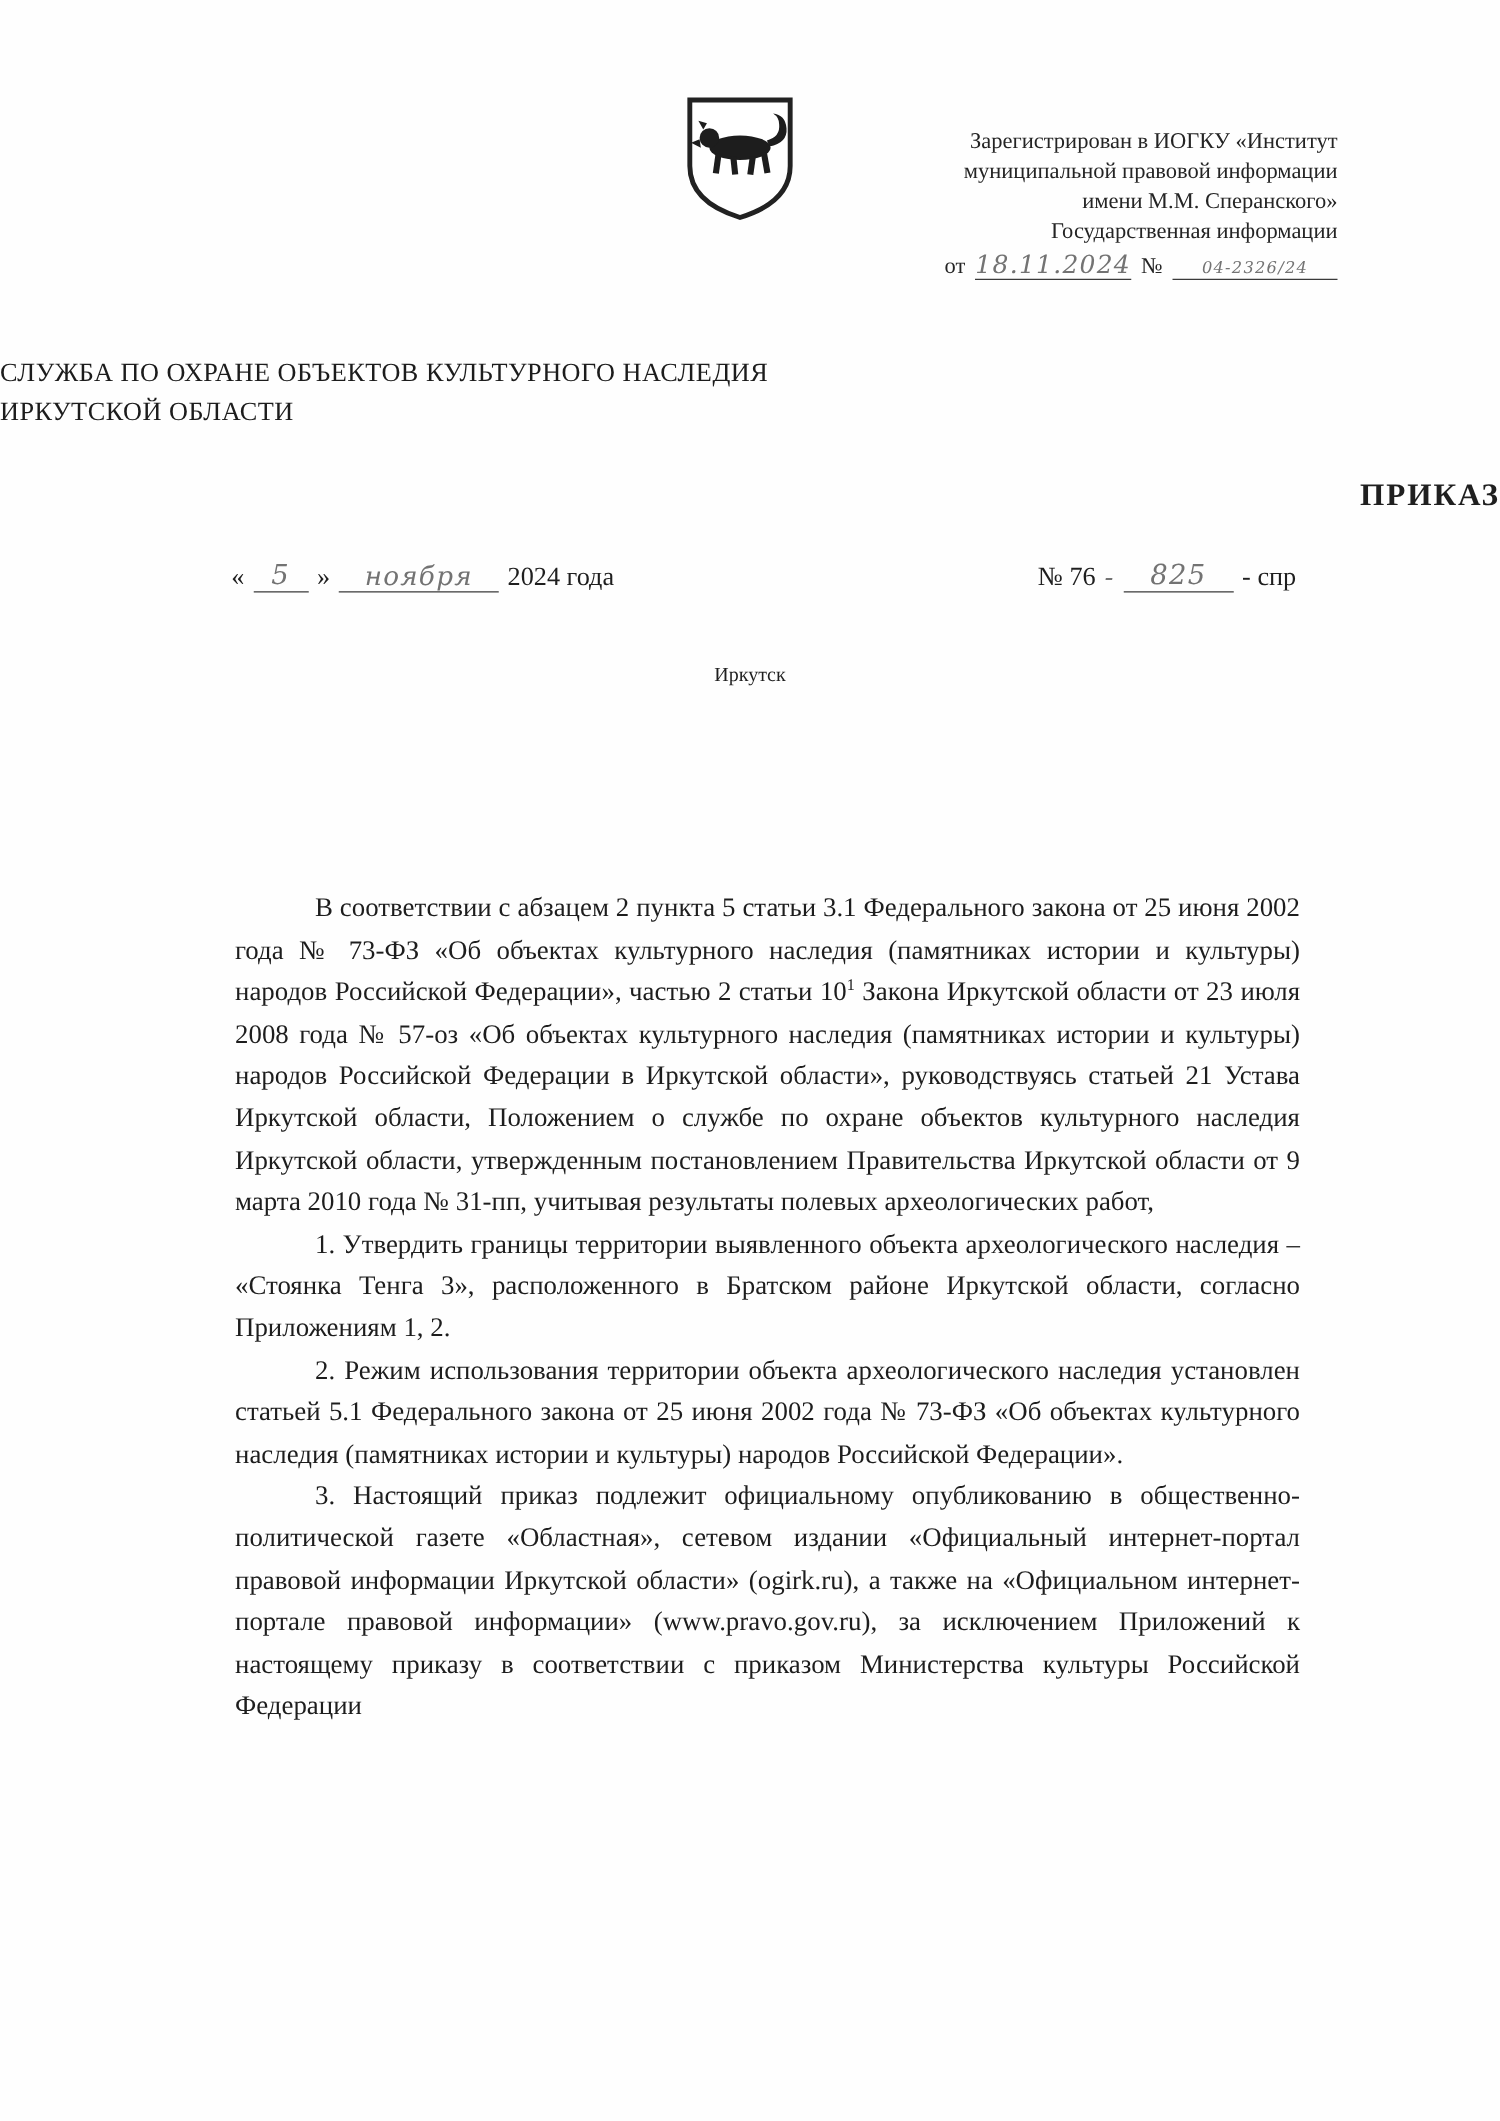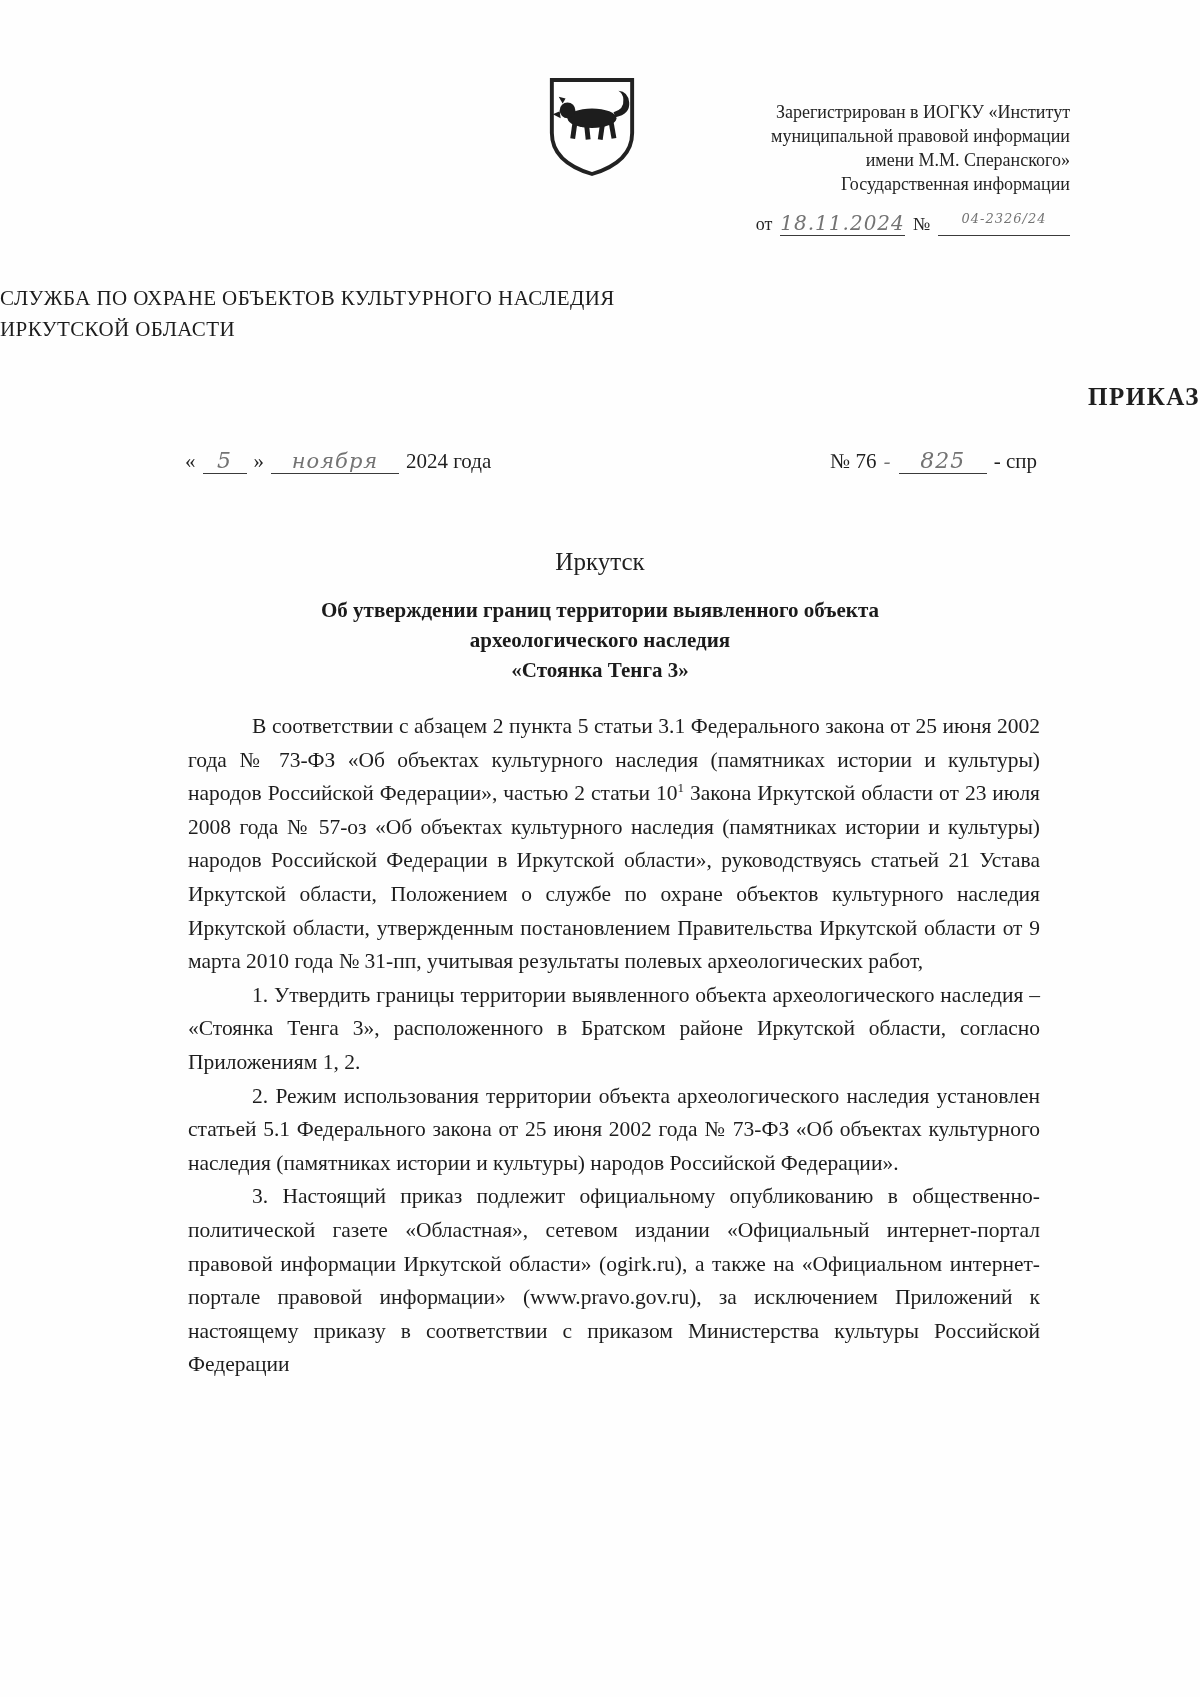--- a/index.html
+++ b/index.html
@@ -16,22 +16,22 @@
   
   .arms { position: absolute; left: 545px; top: 76px; width: 94px; height: 102px; }
   .arms svg { width: 100%; height: 100%; display: block; }
 
   
   .stamp {
     position: absolute; top: 100px; right: 130px; width: 430px;
     text-align: right; font-size: 18px; line-height: 24px; color: #242424;
   }
   .stamp .reg-final {
-    margin-top: 16px;
-    display: flex; justify-content: flex-end; gap: 8px;
+    margin-top: 4px;
+    display: flex; justify-content: flex-end; align-items: flex-end; gap: 8px;
     font-size: 18px;
   }
 
   
   .hand {
     font-family: "DejaVu Serif", serif;
     font-style: italic;
     color: #737373;
     letter-spacing: 1px;
   }
@@ -62,22 +62,22 @@
     position: absolute; top: 448px; left: 185px; right: 163px;
     display: flex; justify-content: space-between; align-items: flex-end;
     font-size: 21px;
   }
   .daterow .group { display: flex; align-items: flex-end; gap: 7px; }
   .day   { min-width: 44px;  font-size: 22px; }
   .month { min-width: 128px; font-size: 21px; }
   .num   { min-width: 88px;  font-size: 22px; }
 
   .place {
-    position: absolute; top: 548px; left: 0; width: 100%;
-    text-align: center; font-size: 25px;
+    position: absolute; top: 532px; left: 0; width: 100%;
+    text-align: center; font-size: 16px;
   }
 
   .title {
     position: absolute; top: 595px; left: 0; width: 100%;
     text-align: center; font-weight: bold; font-size: 21px; line-height: 30px;
     color: #1b1b1b;
   }
 
   .bodytext {
     position: absolute; top: 710px; left: 188px; width: 852px;
@@ -141,25 +141,20 @@
     <div class="group">
       <span>№ 76</span>
       <span class="hand">-</span>
       <span class="u hand num">825</span>
       <span>- спр</span>
     </div>
   </div>
 
   <div class="place">Иркутск</div>
 
-  <div class="title">
-    <div>Об утверждении границ территории выявленного объекта</div>
-    <div>археологического наследия</div>
-    <div>«Стоянка Тенга 3»</div>
-  </div>
 
   <div class="bodytext">
     <p><span>В соответствии с абзацем 2 пункта 5 статьи 3.1 Федерального закона от 25 июня 2002 года № 73-ФЗ «Об объектах культурного наследия (памятниках истории и культуры) народов Российской Федерации», частью 2 статьи 10</span><sup>1</sup><span> Закона Иркутской области от 23 июля 2008 года № 57-оз «Об объектах культурного наследия (памятниках истории и культуры) народов Российской Федерации в Иркутской области», руководствуясь статьей 21 Устава Иркутской области, Положением о службе по охране объектов культурного наследия Иркутской области, утвержденным постановлением Правительства Иркутской области от 9 марта 2010 года № 31-пп, учитывая результаты полевых археологических работ,</span></p>
     <p>1. Утвердить границы территории выявленного объекта археологического наследия – «Стоянка Тенга 3», расположенного в Братском районе Иркутской области, согласно Приложениям 1, 2.</p>
     <p>2. Режим использования территории объекта археологического наследия установлен статьей 5.1 Федерального закона от 25 июня 2002 года № 73-ФЗ «Об объектах культурного наследия (памятниках истории и культуры) народов Российской Федерации».</p>
     <p>3. Настоящий приказ подлежит официальному опубликованию в общественно-политической газете «Областная», сетевом издании «Официальный интернет-портал правовой информации Иркутской области» (ogirk.ru), а также на «Официальном интернет-портале правовой информации» (www.pravo.gov.ru), за исключением Приложений к настоящему приказу в соответствии с приказом Министерства культуры Российской Федерации</p>
   </div>
 
 </div>
 

